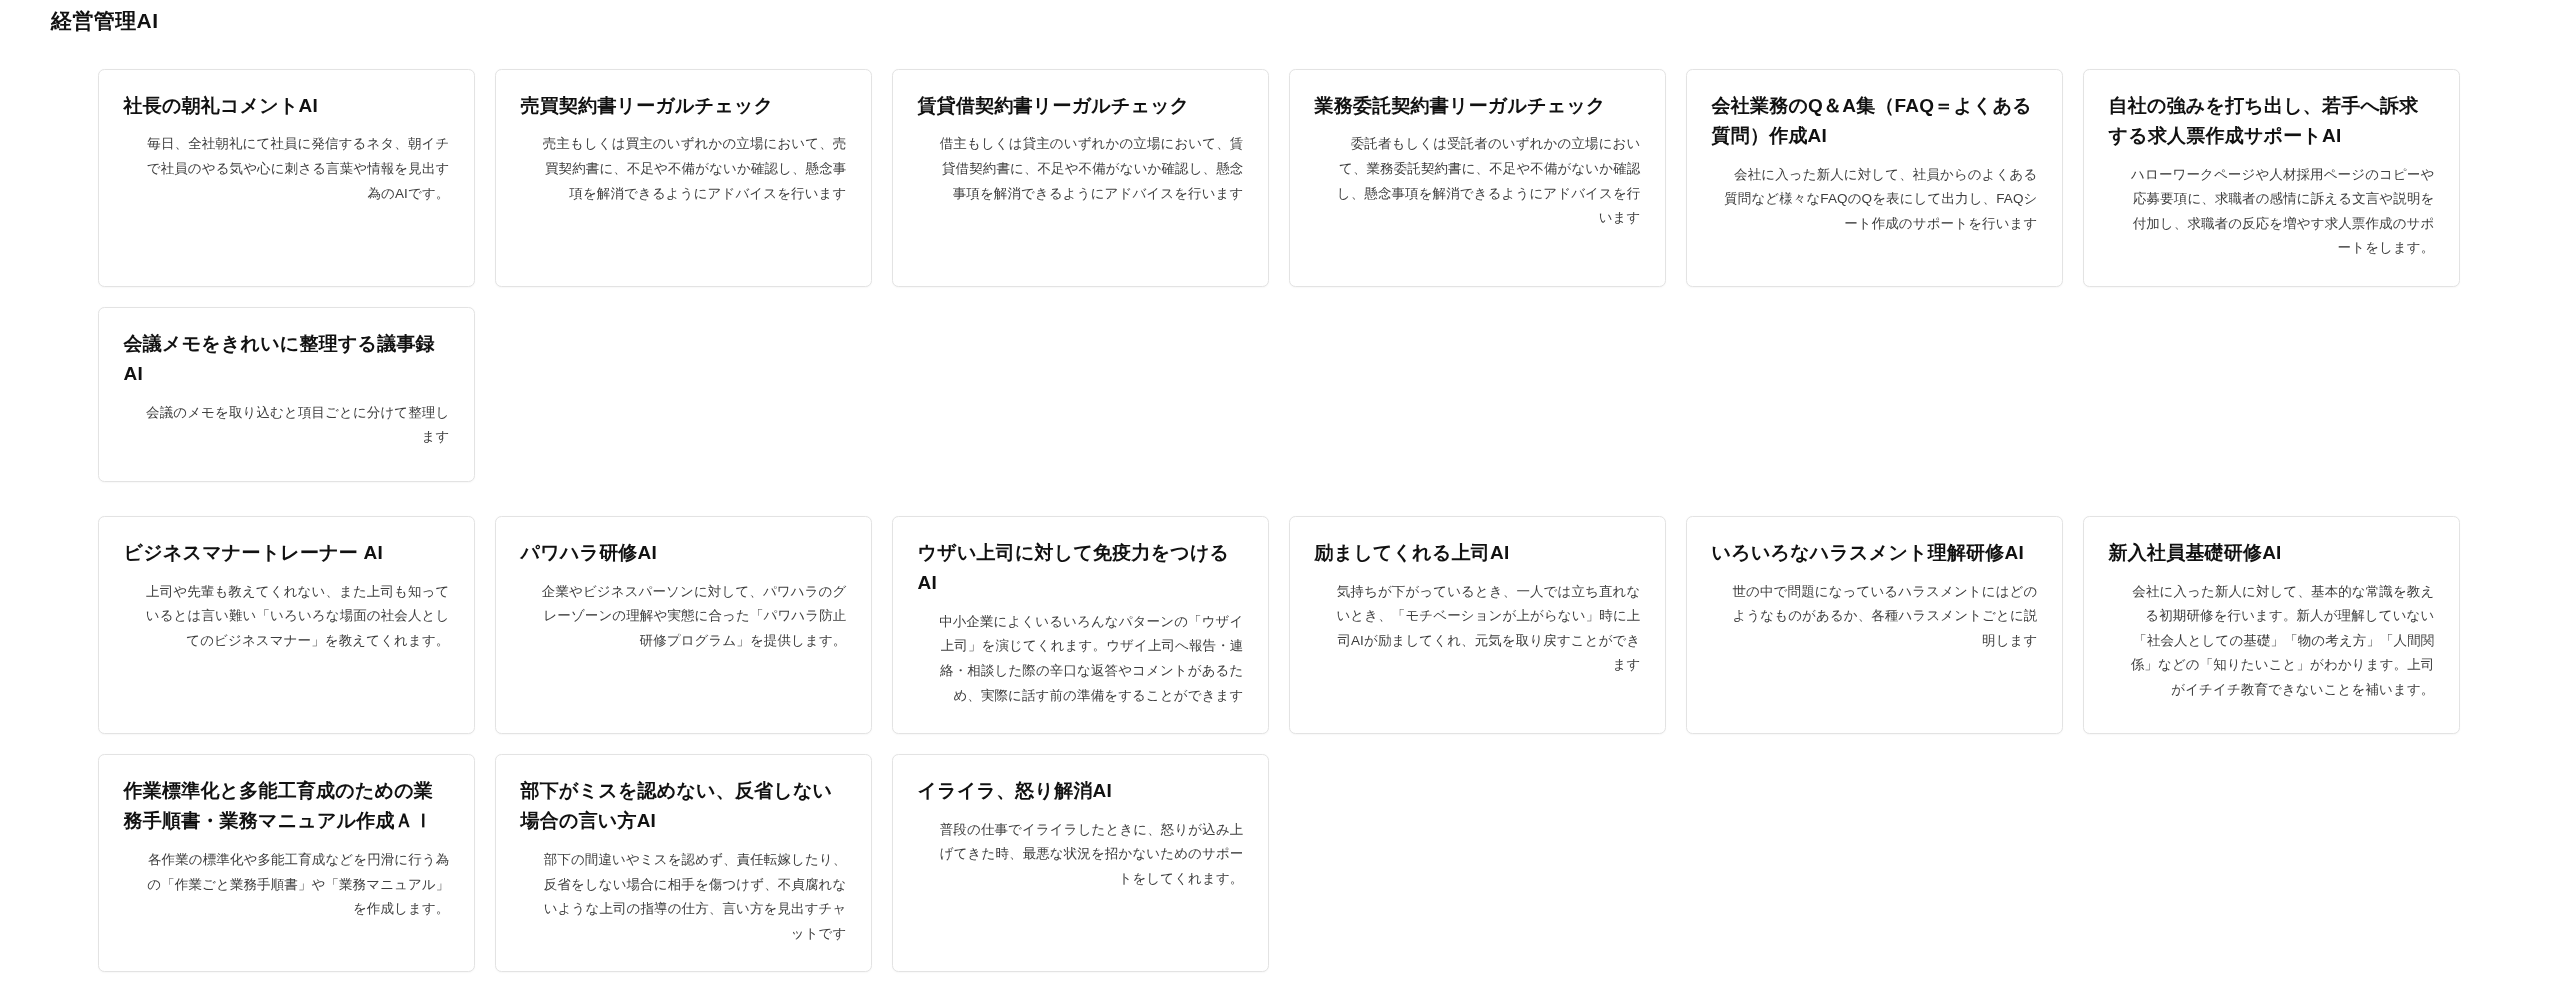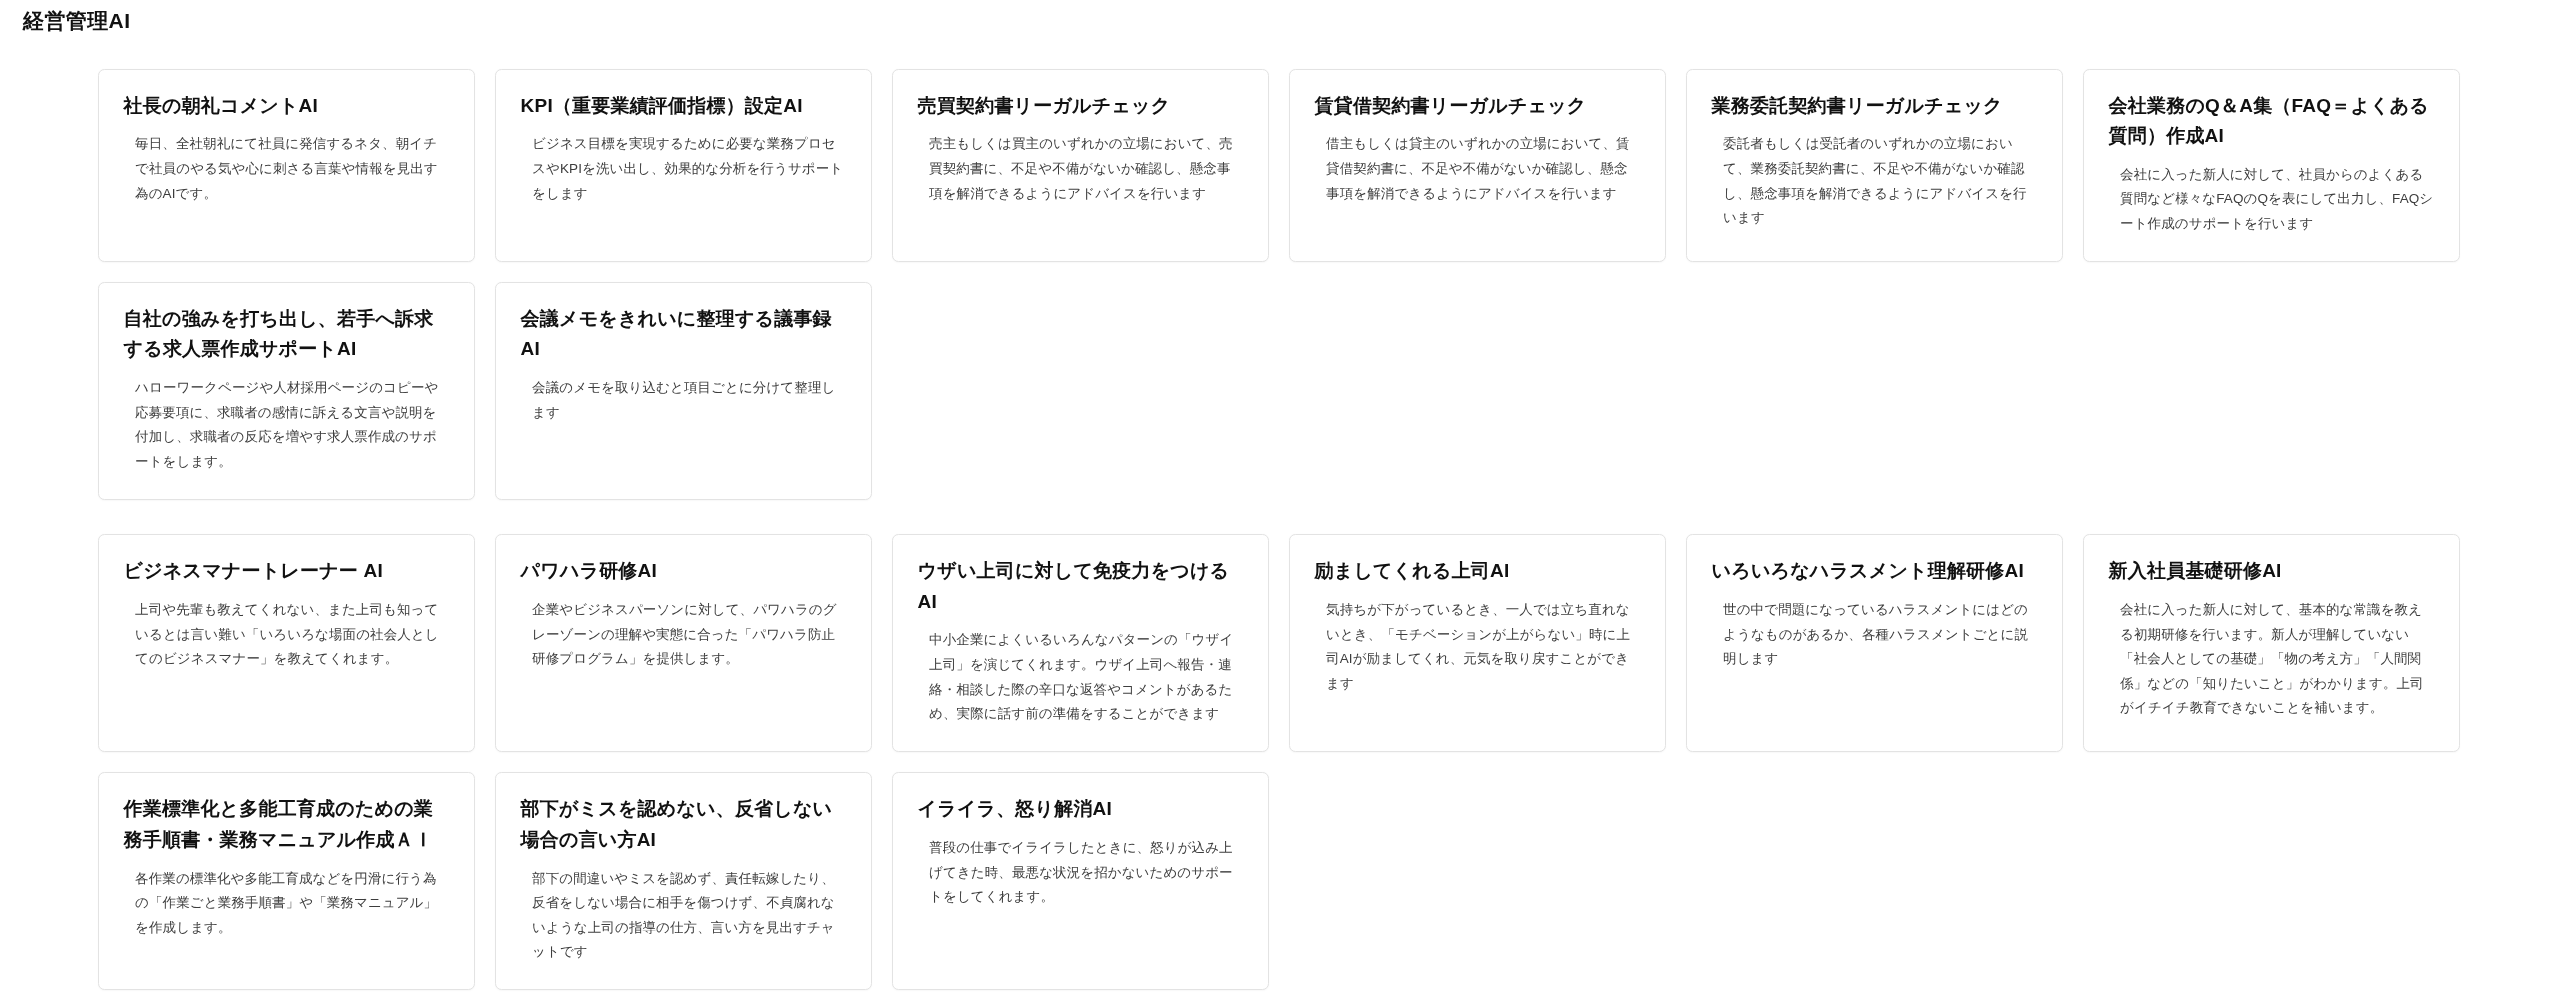--- a/index.html
+++ b/index.html
@@ -24,20 +24,21 @@
     margin: 0 0 0 0;
   }
   .section-title {
     font-size: 21px;
     font-weight: bold;
     letter-spacing: 0.4px;
     color: #111111;
     padding-left: 23px;
     margin-top: 6.5px;
     margin-bottom: 0px;
+    margin-left: 28px;
   }
   .section + .section .section-title {
     margin-top: 36px;
   }
   .grid {
     display: grid;
     grid-template-columns: repeat(6, 377px);
     column-gap: 36px;
     row-gap: 19.6px;
     padding: 34px 0 0 98px;
@@ -60,36 +61,33 @@
     margin: 0 0 11.5px 0;
     letter-spacing: 0.2px;
   }
   .card-desc {
     font-size: 13.5px;
     line-height: 1.82;
     color: #3d3d3d;
     margin: 0;
     padding-left: 11.5px;
     letter-spacing: 0.1px;
+    text-align: right;
   }
 </style>
 </head>
 <body>
 
 <div class="page">
   <div class="section">
     <div class="section-title">経営管理AI</div>
     <div class="grid">
       <div class="card">
         <div class="card-title">社長の朝礼コメントAI</div>
         <div class="card-desc">毎日、全社朝礼にて社員に発信するネタ、朝イチで社員のやる気や心に刺さる言葉や情報を見出す為のAIです。</div>
-      </div>
-      <div class="card">
-        <div class="card-title">KPI（重要業績評価指標）設定AI</div>
-        <div class="card-desc">ビジネス目標を実現するために必要な業務プロセスやKPIを洗い出し、効果的な分析を行うサポートをします</div>
       </div>
       <div class="card">
         <div class="card-title">売買契約書リーガルチェック</div>
         <div class="card-desc">売主もしくは買主のいずれかの立場において、売買契約書に、不足や不備がないか確認し、懸念事項を解消できるようにアドバイスを行います</div>
       </div>
       <div class="card">
         <div class="card-title">賃貸借契約書リーガルチェック</div>
         <div class="card-desc">借主もしくは貸主のいずれかの立場において、賃貸借契約書に、不足や不備がないか確認し、懸念事項を解消できるようにアドバイスを行います</div>
       </div>
       <div class="card">

